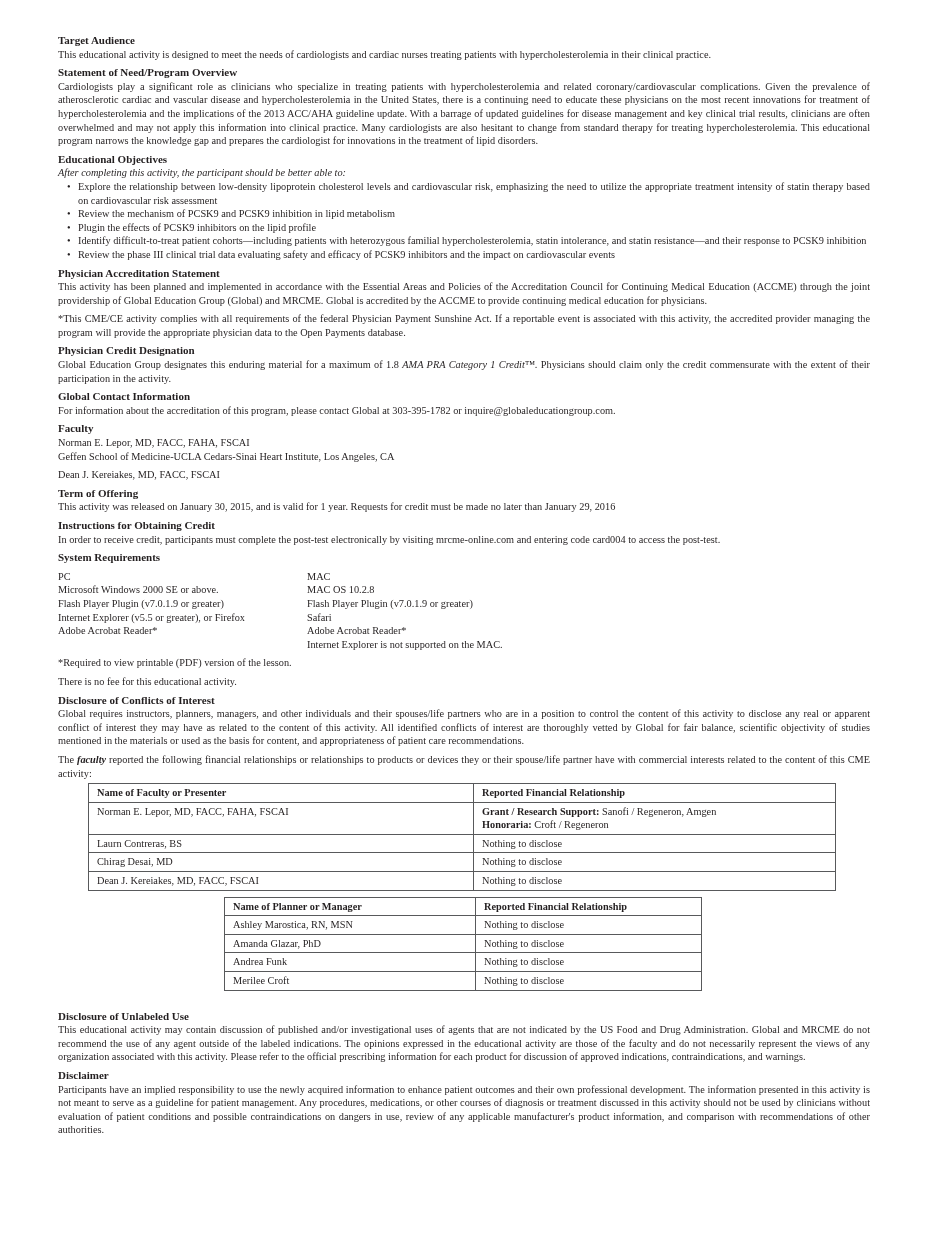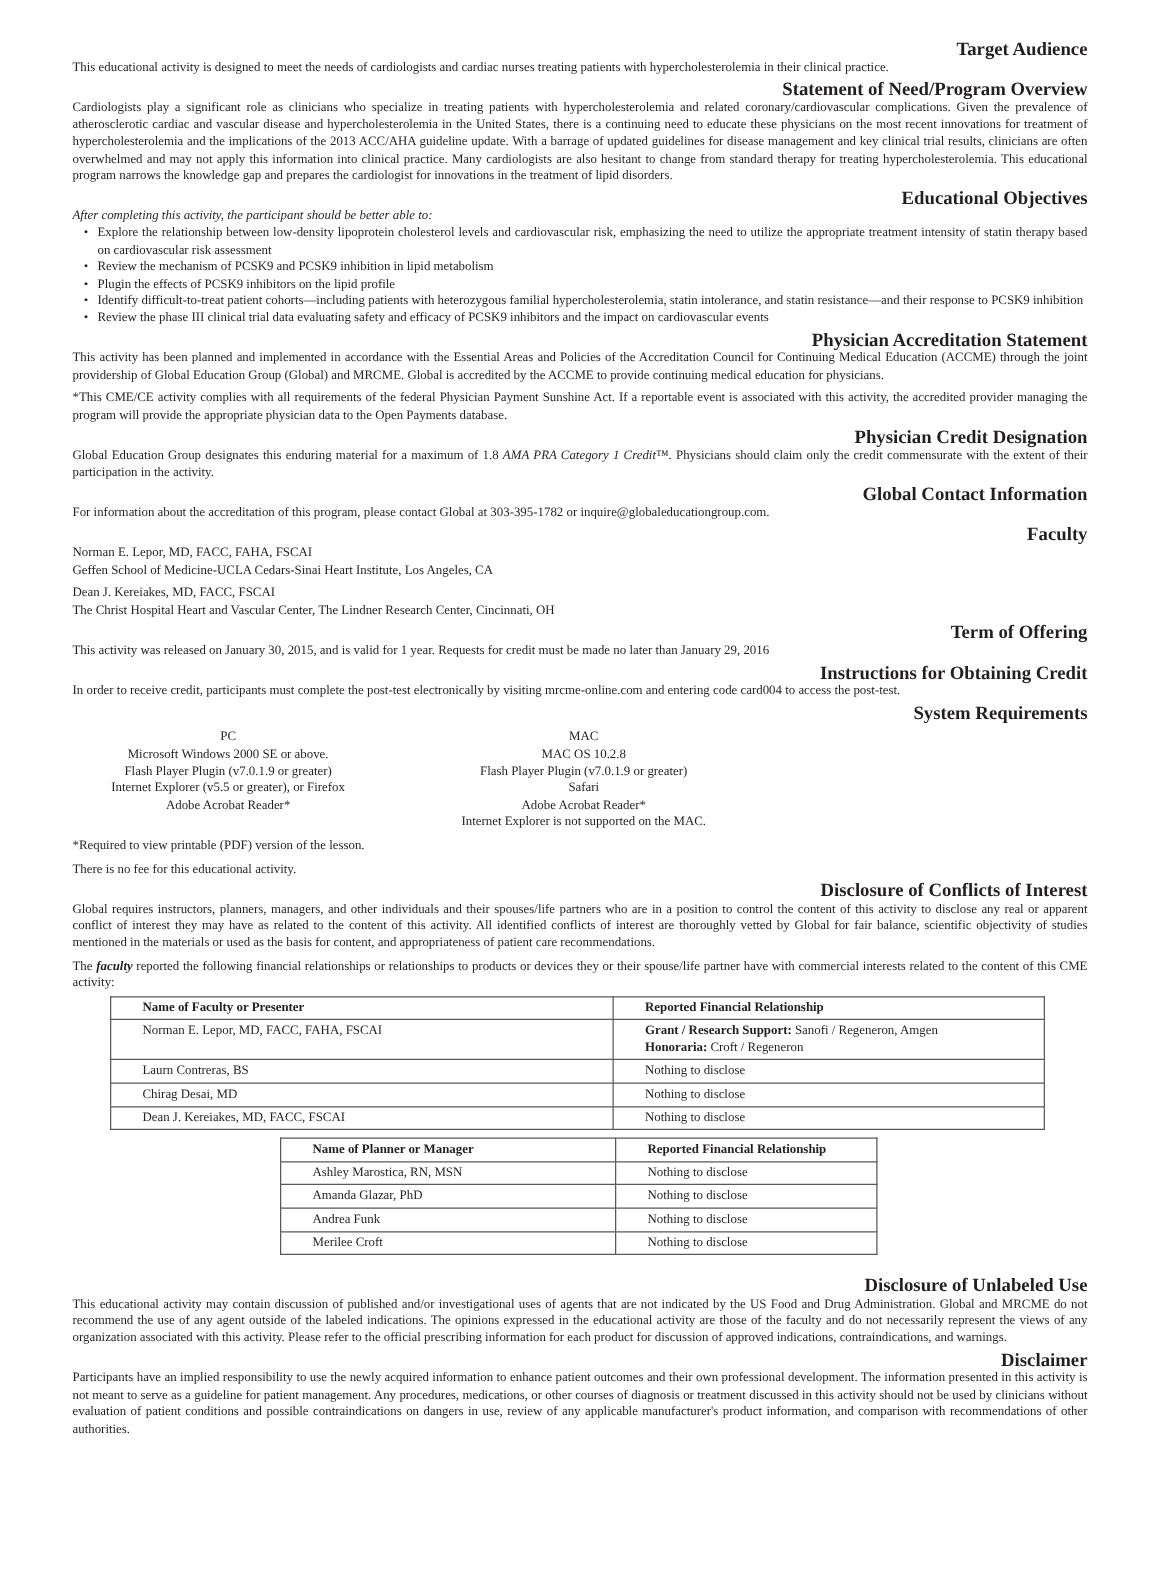--- a/index.html
+++ b/index.html
@@ -5,31 +5,31 @@
   html, body { margin: 0; padding: 0; background: #ffffff; }
   body {
     width: 940px; height: 1258px; overflow: hidden;
     font-family: "Liberation Serif", "DejaVu Serif", serif;
     color: #231f20;
     font-size: 10.3px;
     line-height: 13.6px;
   }
   .page { position: relative; padding: 34px 0 0 58px; width: 812px; }
   .sec { margin-bottom: 5px; }
-  .h { font-weight: bold; color: #231f20; font-size: 15px; line-height: 13.6px; text-align: right; }
+  .h { font-weight: bold; color: #231f20; font-size: 11px; line-height: 13.6px; }
   p { margin: 0; text-align: justify; }
   .it { font-style: italic; }
   ul { margin: 0; padding-left: 20px; list-style: none; }
   ul li { position: relative; text-align: justify; }
   ul li::before { content: "•"; position: absolute; left: -11px; }
   .req { display: flex; }
-  .req .col { width: 249px; text-align: center; }
+  .req .col { width: 249px; }
   .req .col div { line-height: 13.6px; }
   table { border-collapse: collapse; font-size: 10.3px; line-height: 13.6px; }
-  td, th { border: 1px solid #58595b; padding: 2px 8px 2px 25px; text-align: left; vertical-align: top; }
+  td, th { border: 1px solid #58595b; padding: 2px 8px 2px 8px; text-align: left; vertical-align: top; }
   th { font-weight: bold; }
   .t1 { margin: 3px 0 6px 30px; width: 748px; }
   .t1 td:first-child, .t1 th:first-child { width: 368px; }
   .t2 { margin: 3px 0 19px 166px; width: 478px; }
   .t2 td:first-child, .t2 th:first-child { width: 234px; }
   .b { font-weight: bold; }
 </style>
 </head>
 <body>
 
@@ -75,21 +75,20 @@
     <p>For information about the accreditation of this program, please contact Global at 303-395-1782 or inquire@globaleducationgroup.com.</p>
   </div>
 
   <div class="sec">
     <div class="h">Faculty</div>
     <div>Norman E. Lepor, MD, FACC, FAHA, FSCAI</div>
     <div>Geffen School of Medicine-UCLA Cedars-Sinai Heart Institute, Los Angeles, CA</div>
   </div>
   <div class="sec">
     <div>Dean J. Kereiakes, MD, FACC, FSCAI</div>
-    <div>The Christ Hospital Heart and Vascular Center, The Lindner Research Center, Cincinnati, OH</div>
   </div>
 
   <div class="sec">
     <div class="h">Term of Offering</div>
     <p>This activity was released on January 30, 2015, and is valid for 1 year. Requests for credit must be made no later than January 29, 2016</p>
   </div>
 
   <div class="sec">
     <div class="h">Instructions for Obtaining Credit</div>
     <p>In order to receive credit, participants must complete the post-test electronically by visiting mrcme-online.com and entering code card004 to access the post-test.</p>

